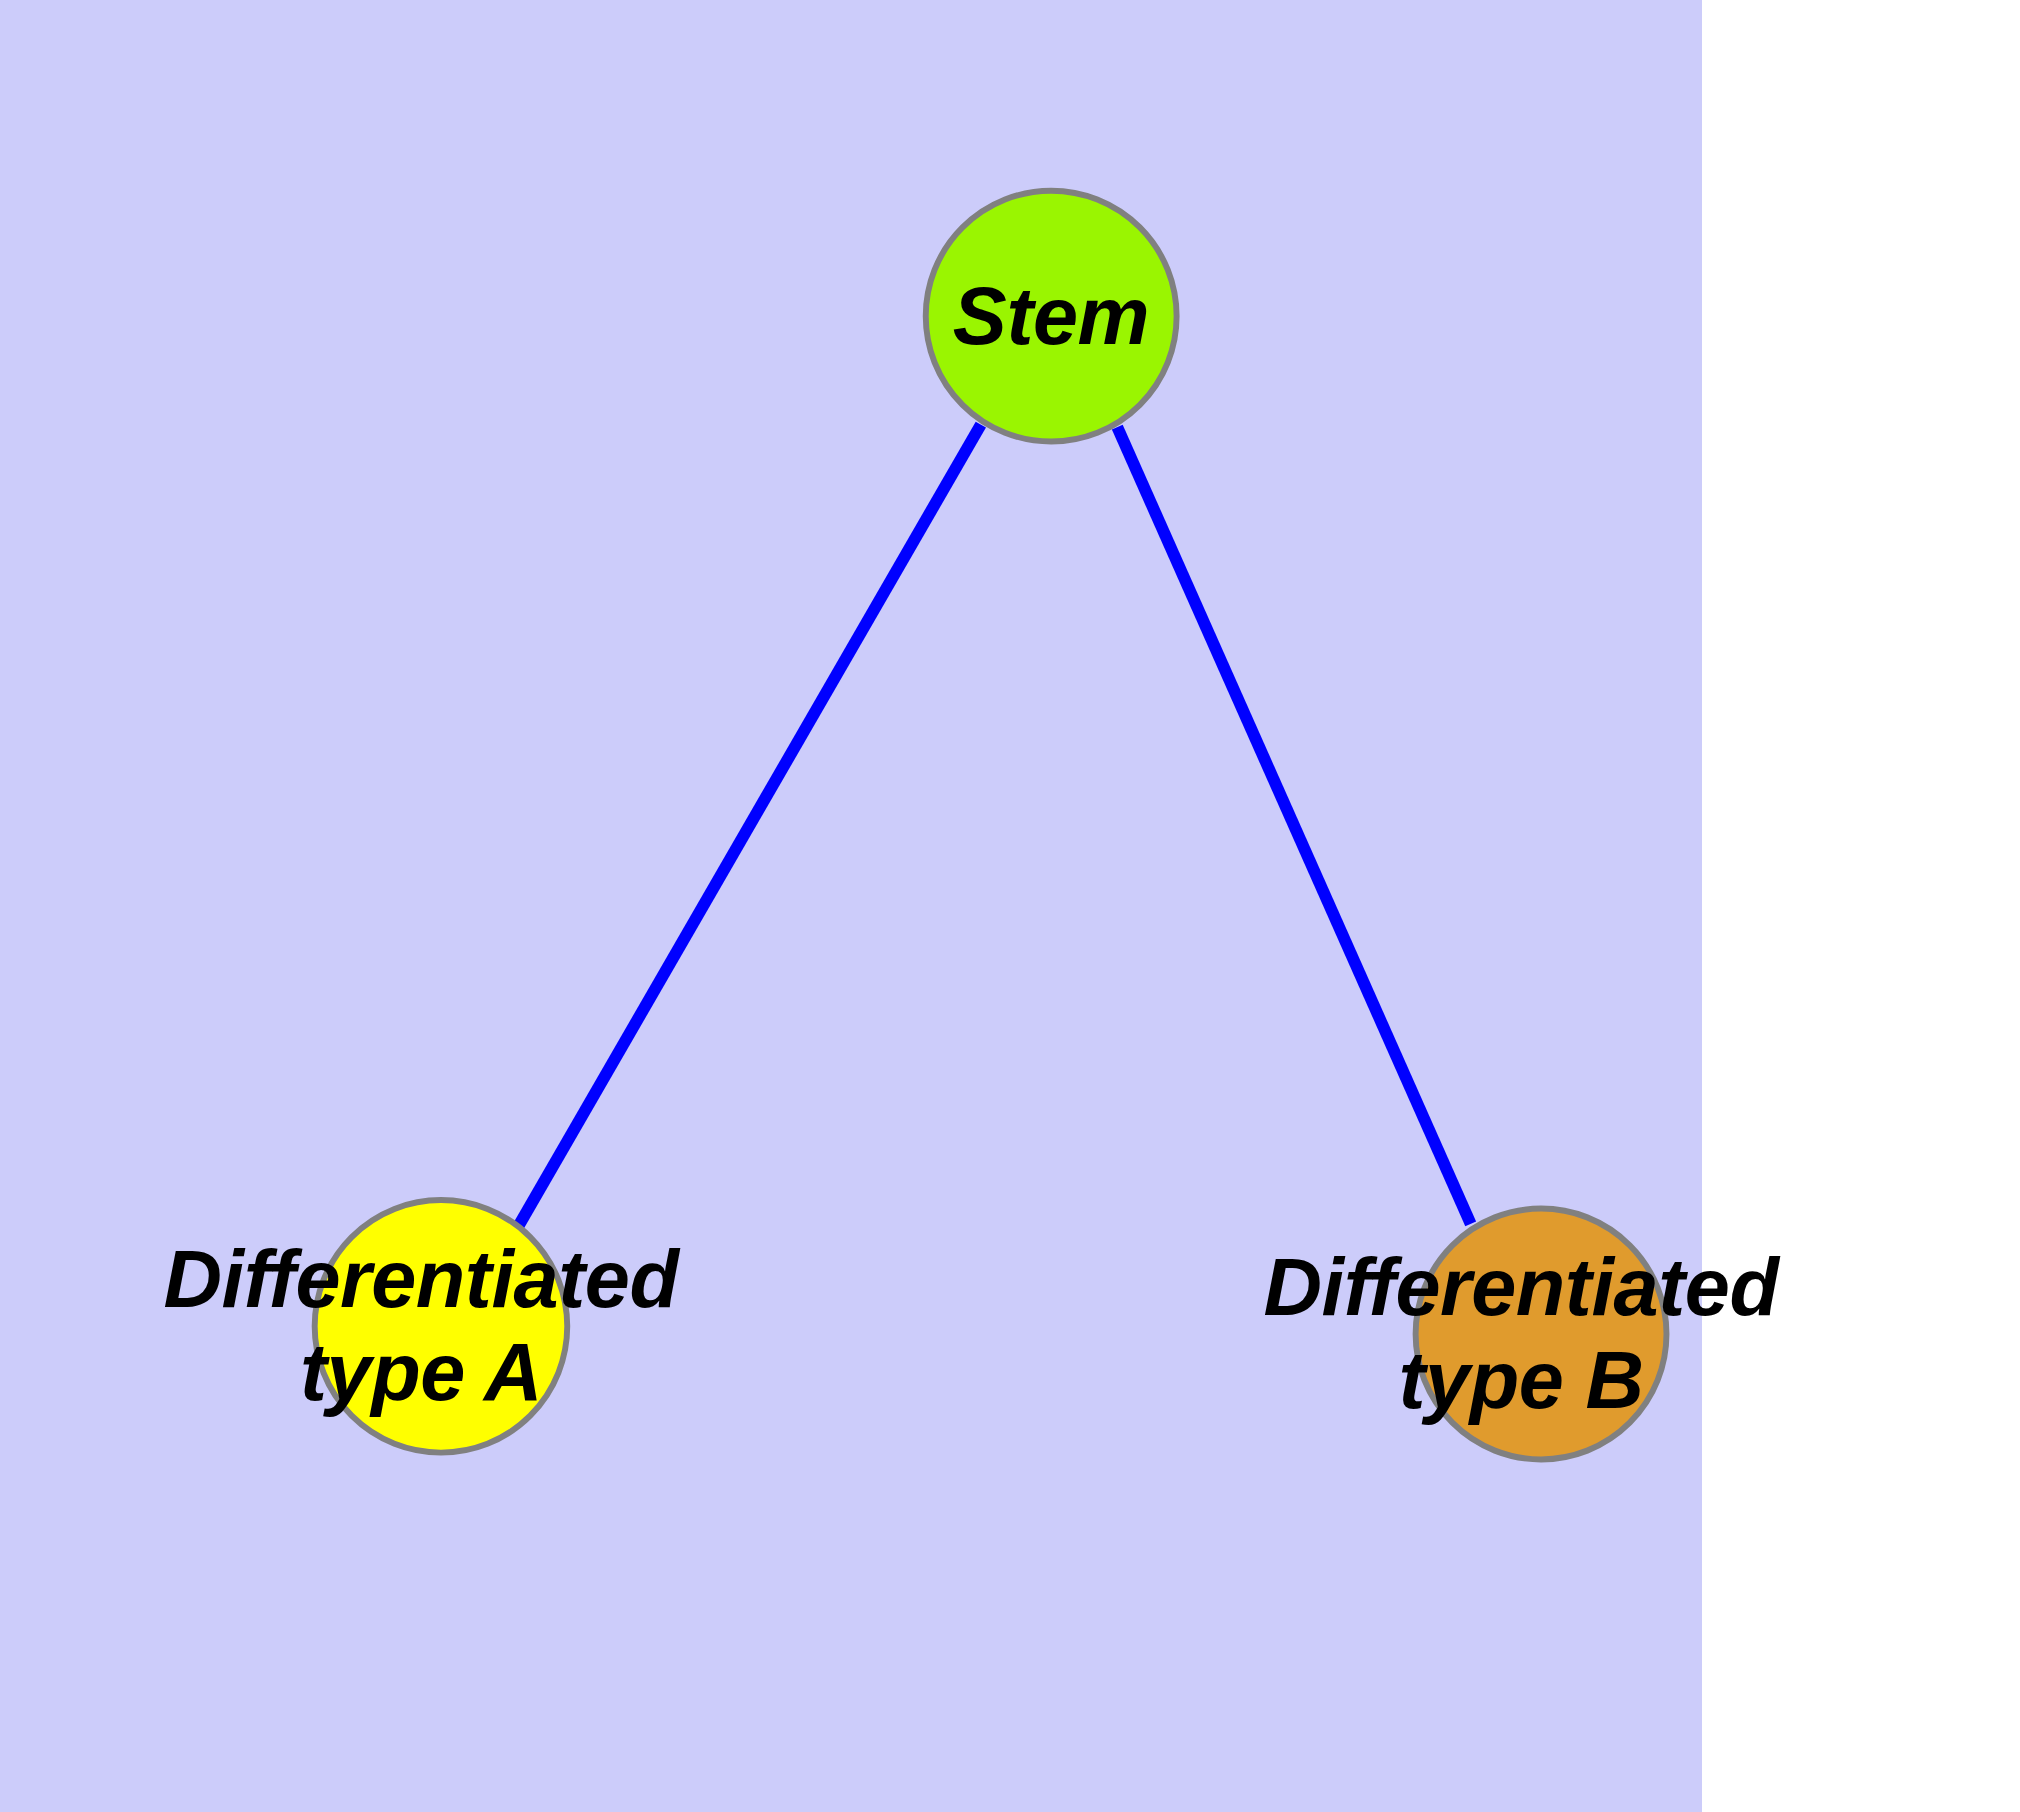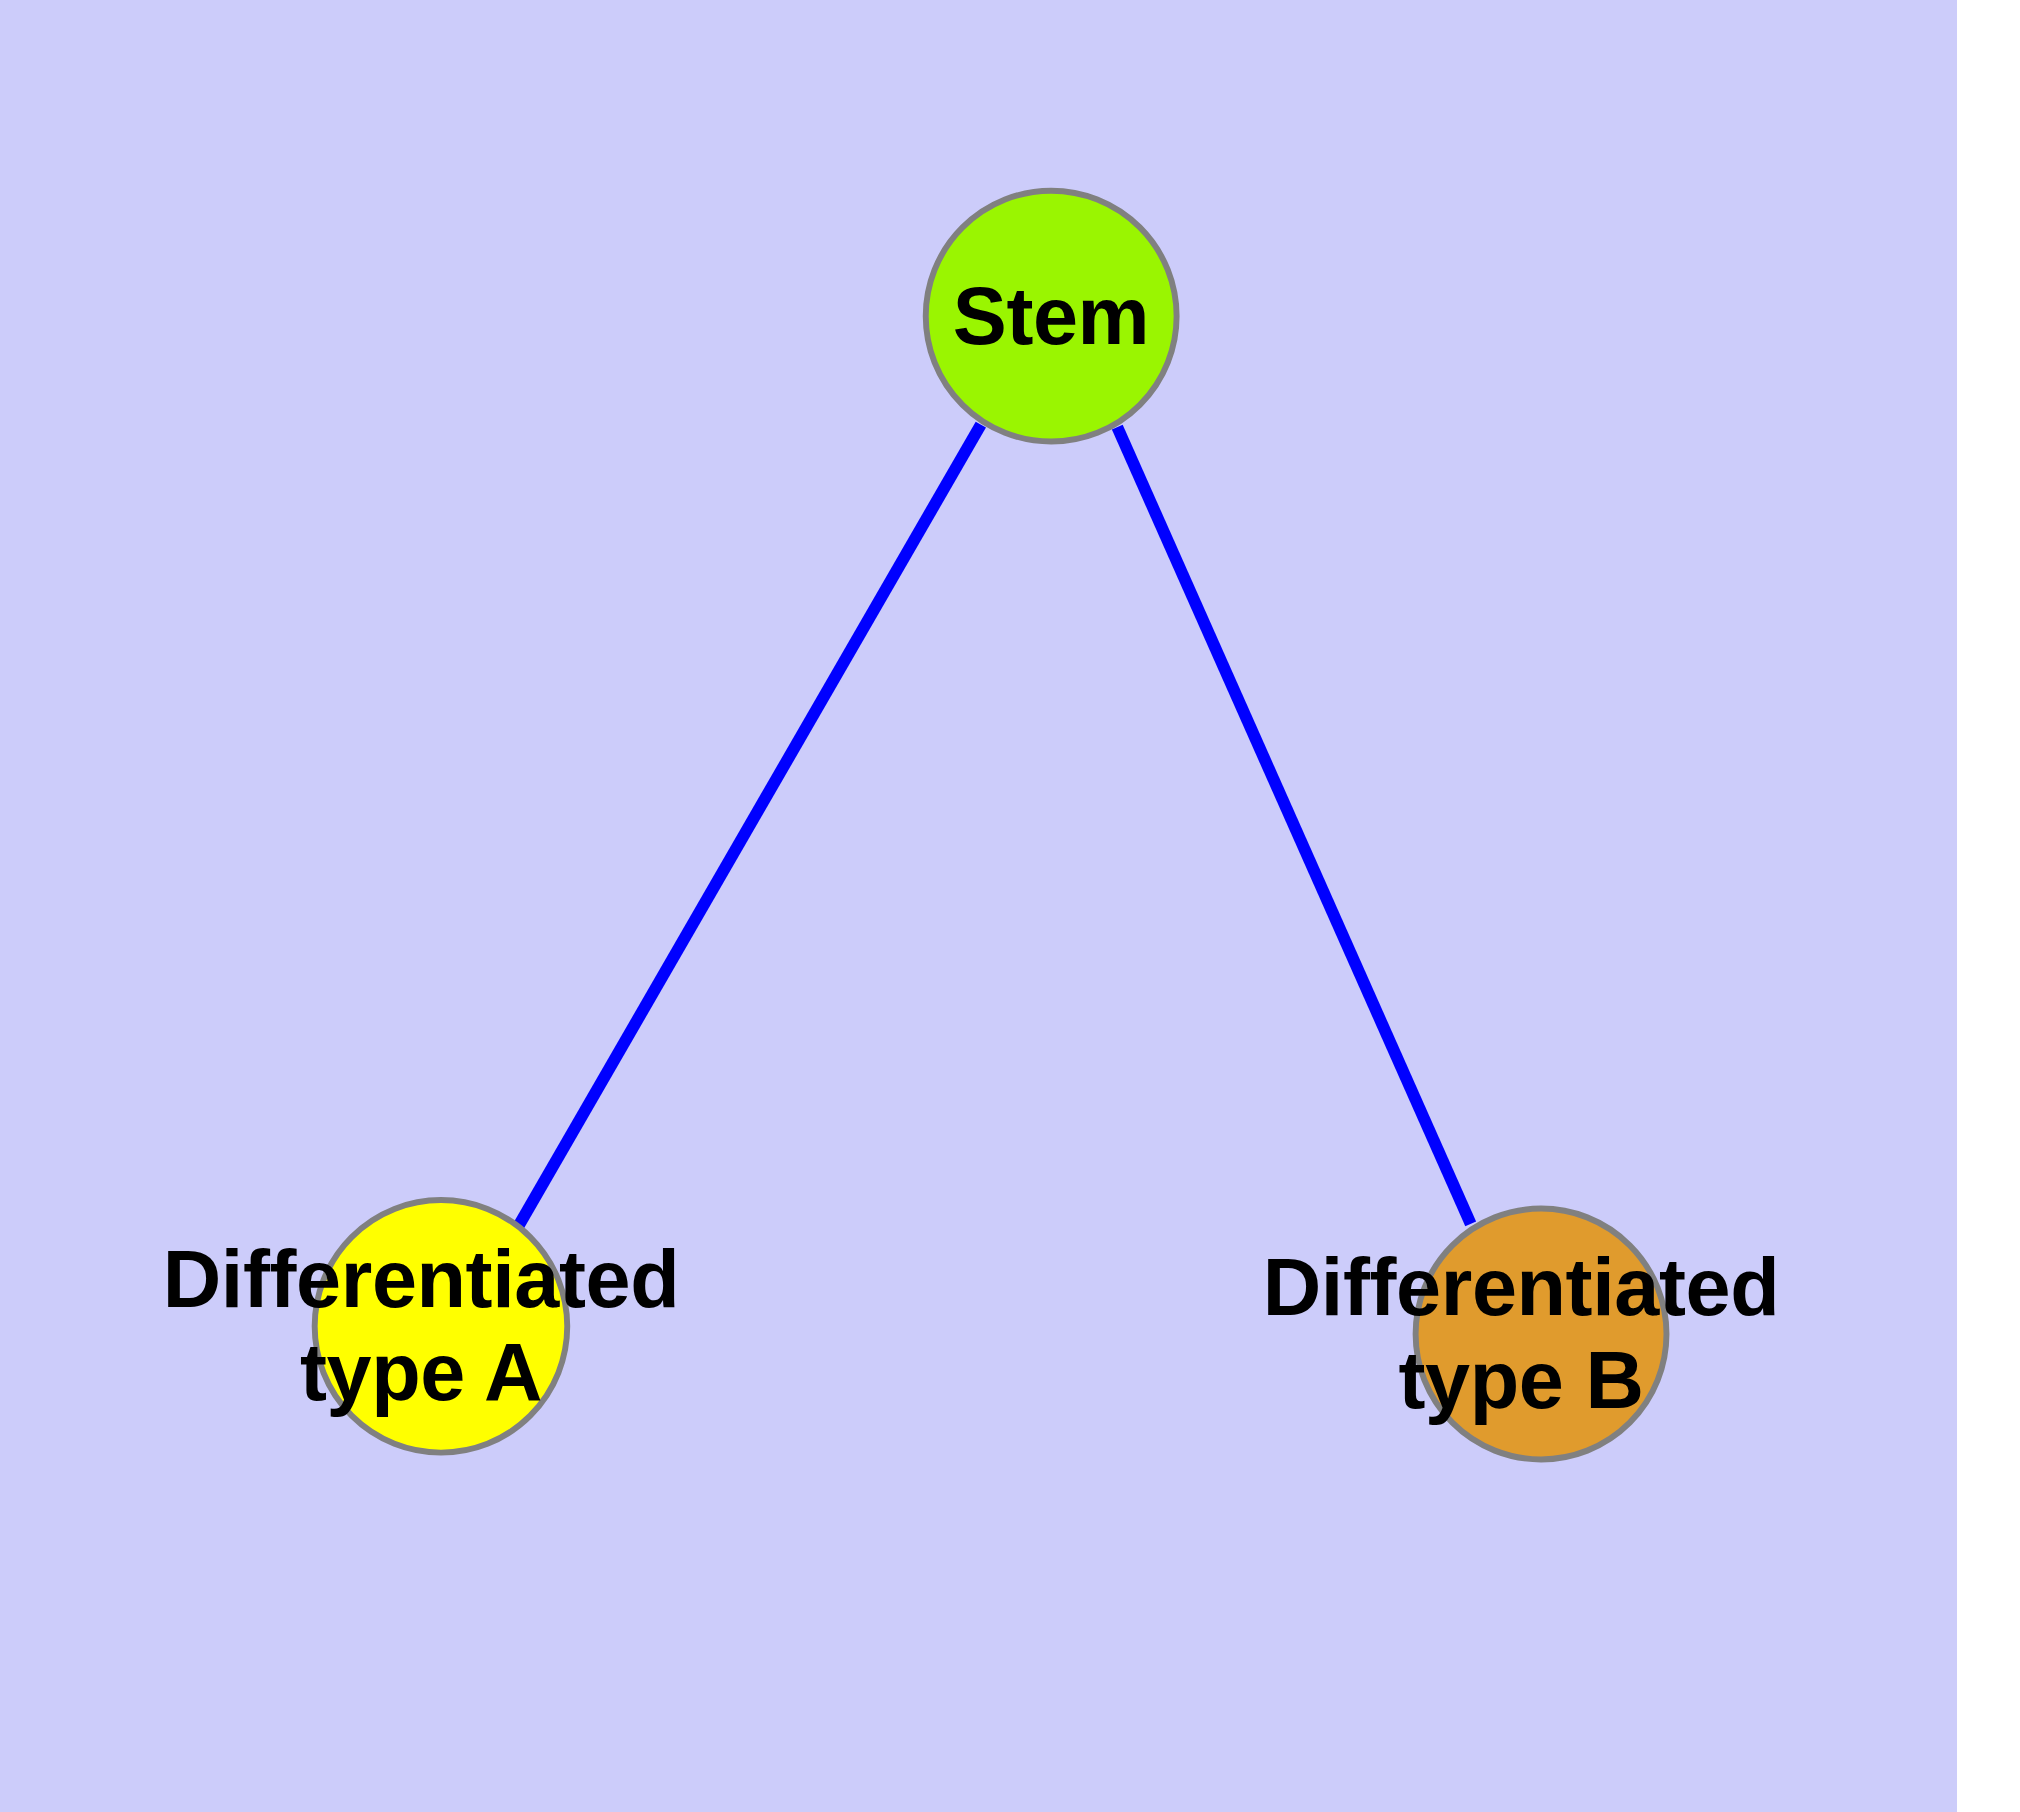--- a/index.html
+++ b/index.html
@@ -7,23 +7,24 @@
     padding: 0;
   }
   body {
     width: 2021px;
     height: 1812px;
     overflow: hidden;
     font-family: "Liberation Sans", sans-serif;
   }
   #canvas {
     position: relative;
-    width: 1957px;
+    width: 1702px;
     height: 1812px;
     background: #ccccfa;
+    font-style: italic;
   }
   #graph-svg {
     position: absolute;
     top: 0;
     left: 0;
     width: 2021px;
     height: 1812px;
     display: block;
   }
   .node-label {

